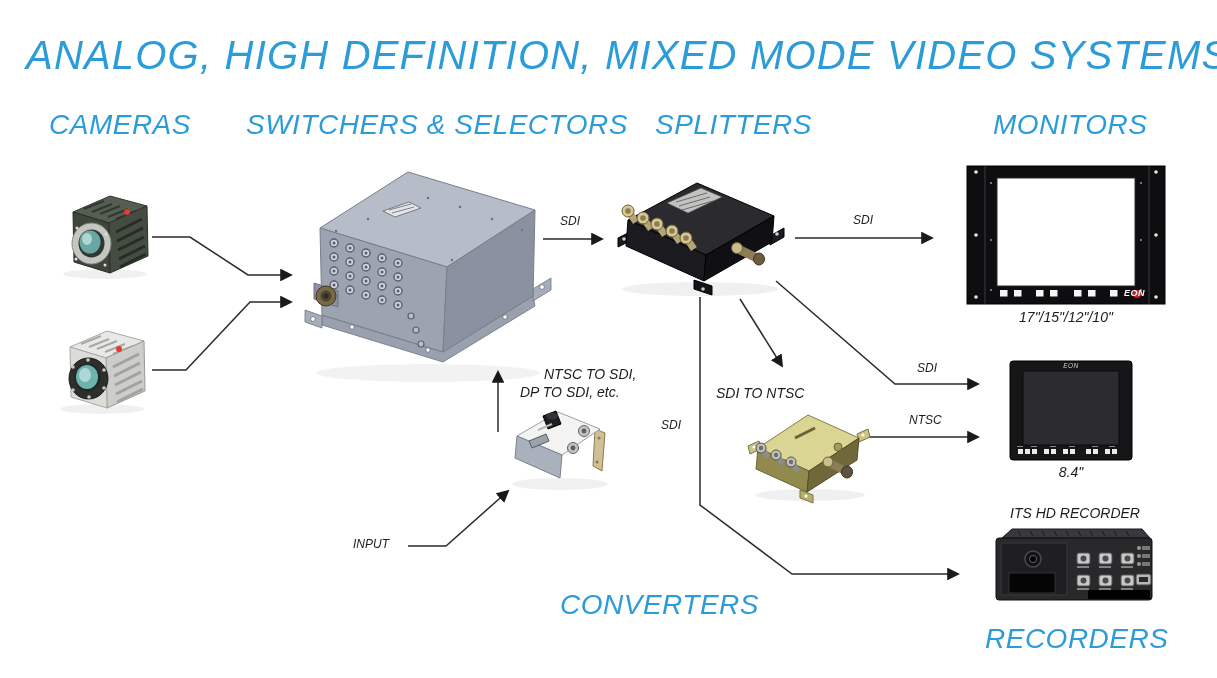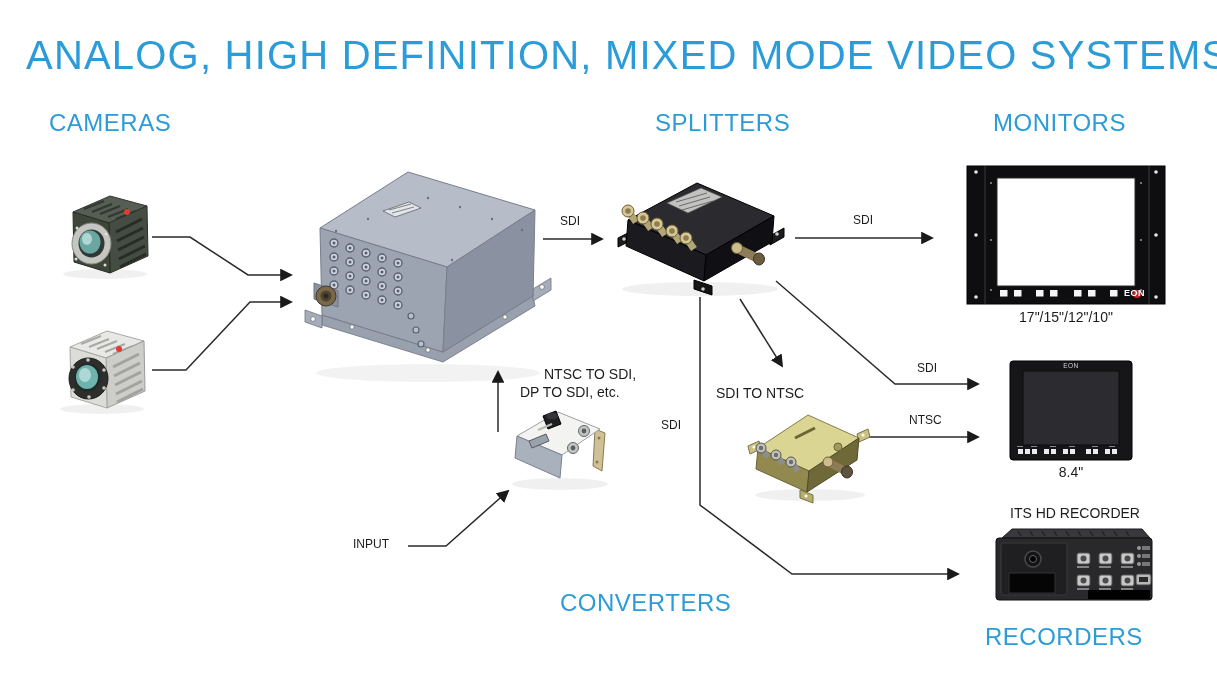--- a/index.html
+++ b/index.html
@@ -1,21 +1,21 @@
 <!DOCTYPE html>
 <html><head>
 <meta charset="utf-8">
 <style>
   html,body{margin:0;padding:0;background:#fff;}
   #canvas{position:relative;width:1217px;height:678px;background:#fff;overflow:hidden;
-          font-family:"Liberation Sans",sans-serif;}
+          font-family:"Liberation Sans",sans-serif;font-style:italic;}
   #canvas svg{position:absolute;left:0;top:0;}
   .abs{position:absolute;white-space:nowrap;}
   .title{font-size:40px;letter-spacing:1.2px;color:var(--accent,#2b9cd8);}
-  .hdr{font-size:24px;letter-spacing:.5px;color:var(--accent,#2b9cd8);}
+  .hdr{font-size:28px;letter-spacing:.5px;color:var(--accent,#2b9cd8);}
   .lbl{font-size:12px;color:#1c1c1c;}
   .cap{font-size:14px;color:#1c1c1c;}
   .ctr{text-align:center;}
   .brand-lg{font-size:9px;font-weight:bold;letter-spacing:.5px;color:#ffffff;}
   .brand-sm{font-size:6.5px;letter-spacing:.5px;color:#cfcfcf;}
 </style>
 </head>
 <body style="--accent: #2b9cd8; --line: #2a2a2a; --brand_red: #cc2222;">
 
 <div id="canvas">
@@ -388,20 +388,21 @@
     </g>
     <rect x="1136" y="574" width="15" height="11" rx="2" fill="#b8b8b8" stroke="#444"></rect>
     <rect x="1139" y="577" width="9" height="5" fill="#2a2a2a"></rect>
     <rect x="1088" y="590" width="62" height="9" fill="#000"></rect>
   </g>
 </svg>
 
 <div class="abs title" style="left:26px;top:33px;">ANALOG, HIGH DEFINITION, MIXED MODE VIDEO SYSTEMS</div>
 
 <div class="abs hdr" style="left:49px;top:109px;">CAMERAS</div>
+<div class="abs hdr" style="left:246px;top:109px;">SWITCHERS &amp; SELECTORS</div>
 <div class="abs hdr" style="left:993px;top:109px;">MONITORS</div>
 <div class="abs hdr" style="left:655px;top:109px;">SPLITTERS</div>
 <div class="abs hdr" style="left:560px;top:589px;">CONVERTERS</div>
 <div class="abs hdr" style="left:985px;top:623px;">RECORDERS</div>
 
 <span class="abs lbl" style="left:560px;top:214px;">SDI</span>
 <span class="abs lbl" style="left:853px;top:213px;">SDI</span>
 <span class="abs lbl" style="left:917px;top:361px;">SDI</span>
 <span class="abs lbl" style="left:909px;top:413px;">NTSC</span>
 <span class="abs lbl" style="left:661px;top:418px;">SDI</span>

